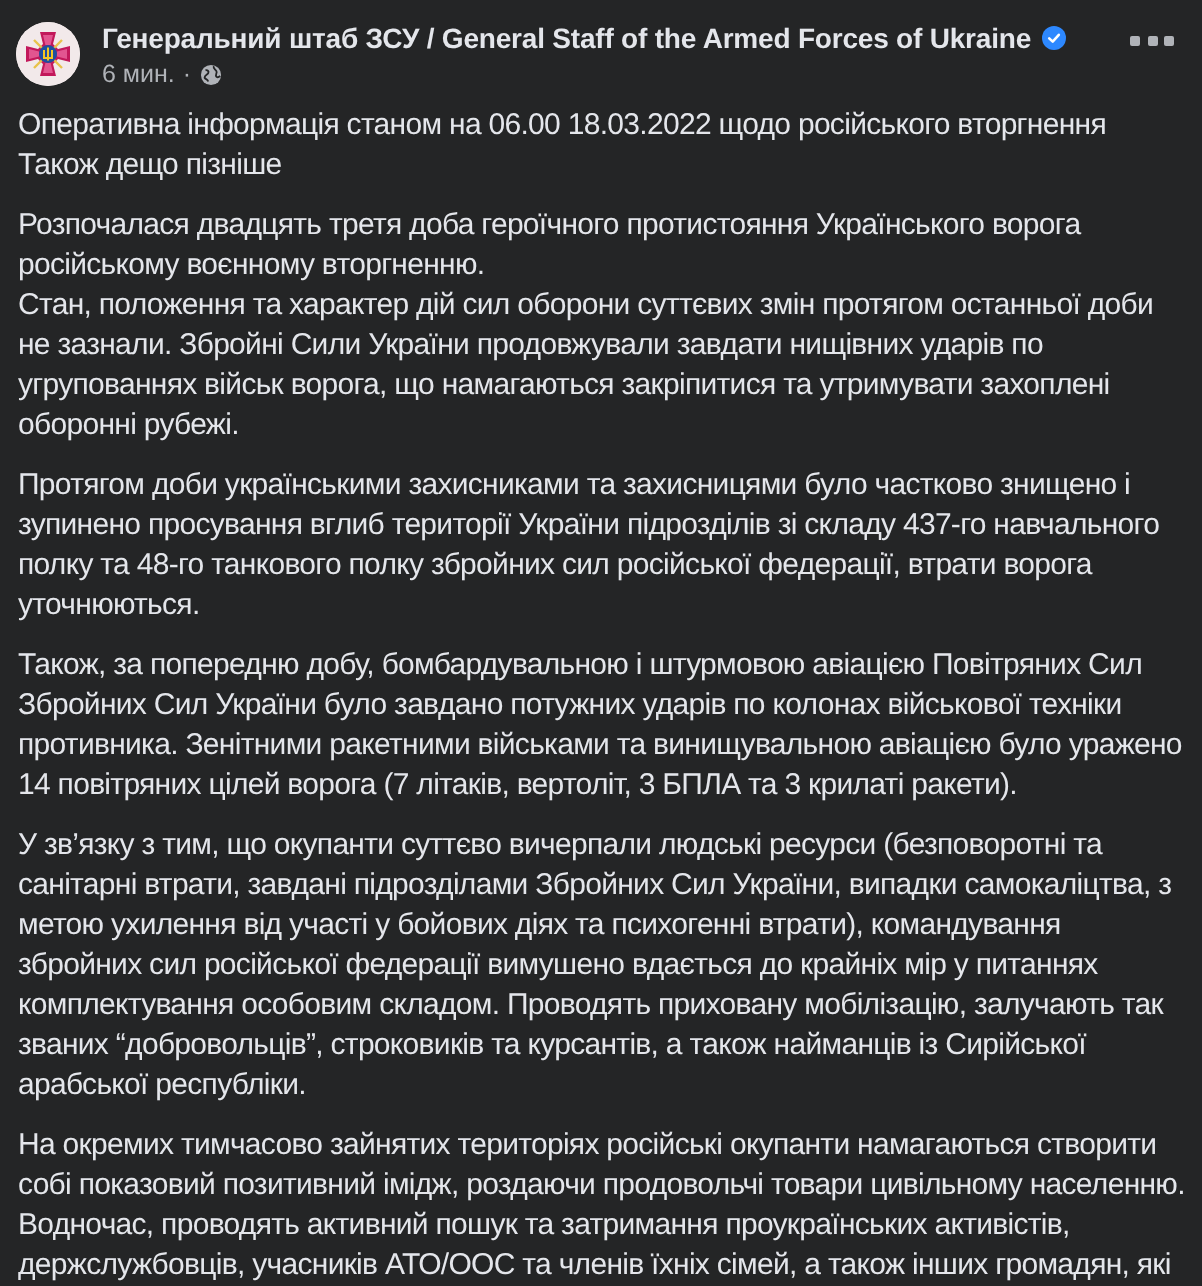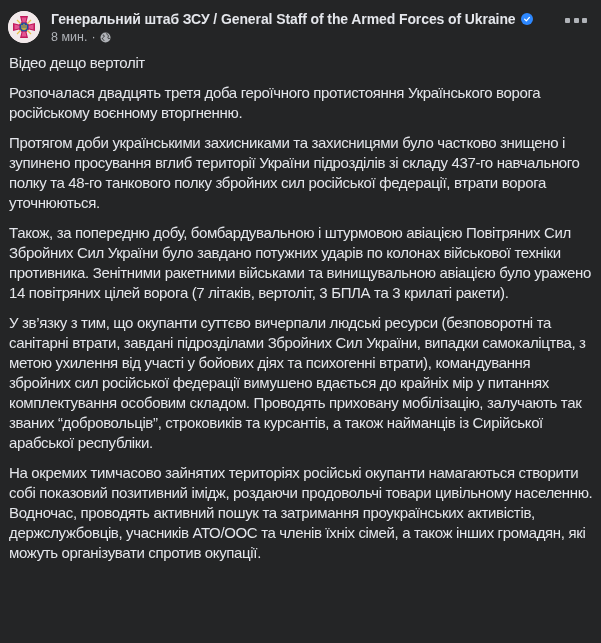--- a/index.html
+++ b/index.html
@@ -41,44 +41,46 @@
     <div class="meta">
       <div class="page-name-row">
         <span class="page-name">Генеральний штаб ЗСУ / General Staff of the Armed Forces of Ukraine</span>
         <span class="verified">
           <svg viewBox="0 0 10 10">
               <path d="M2 5.2 L4.2 7.3 L8 3" stroke="#ffffff" stroke-width="1.6" fill="none" stroke-linecap="round" stroke-linejoin="round"></path>
             </svg>
         </span>
       </div>
       <div class="sub-row">
-        <span>8 мин.</span>
+        <span>6 мин.</span>
         <span class="dot">·</span>
         <span class="globe">
           <svg viewBox="0 0 12 12" width="11" height="11">
             <circle cx="6" cy="6" r="5.5" fill="#b0b3b8"></circle>
             <path d="M3 3.5 C4 3 5 4 4.5 5 C4 6 2.5 6 2.5 7.5 C3 8.5 4 8 4.5 9.5 M7.5 1.2 C7 2.5 8.5 3 9 4 C9.5 5 8 6 9 7 C9.8 7.6 10.5 7 11 6.5" stroke="#242526" stroke-width="1" fill="none"></path>
           </svg>
         </span>
       </div>
     </div>
   </div>
 
   <div class="more">
     <span></span>
     <span></span>
     <span></span>
   </div>
 
   <div class="body">
     <div class="para">
-      <p>Відео дещо вертоліт</p>
+      <p>Оперативна інформація станом на 06.00 18.03.2022 щодо російського вторгнення</p>
+      <p>Також дещо пізніше</p>
     </div>
     <div class="para">
       <p>Розпочалася двадцять третя доба героїчного протистояння Українського ворога російському воєнному вторгненню.</p>
+      <p>Стан, положення та характер дій сил оборони суттєвих змін протягом останньої доби не зазнали. Збройні Сили України продовжували завдати нищівних ударів по угрупованнях військ ворога, що намагаються закріпитися та утримувати захоплені оборонні рубежі.</p>
     </div>
     <div class="para">
       <p>Протягом доби українськими захисниками та захисницями було частково знищено і зупинено просування вглиб території України підрозділів зі складу 437-го навчального полку та 48-го танкового полку збройних сил російської федерації, втрати ворога уточнюються.</p>
     </div>
     <div class="para">
       <p>Також, за попередню добу, бомбардувальною і штурмовою авіацією Повітряних Сил Збройних Сил України було завдано потужних ударів по колонах військової техніки противника. Зенітними ракетними військами та винищувальною авіацією було уражено 14 повітряних цілей ворога (7 літаків, вертоліт, 3 БПЛА та 3 крилаті ракети).</p>
     </div>
     <div class="para">
       <p>У зв’язку з тим, що окупанти суттєво вичерпали людські ресурси (безповоротні та санітарні втрати, завдані підрозділами Збройних Сил України, випадки самокаліцтва, з метою ухилення від участі у бойових діях та психогенні втрати), командування збройних сил російської федерації вимушено вдається до крайніх мір у питаннях комплектування особовим складом. Проводять приховану мобілізацію, залучають так званих “добровольців”, строковиків та курсантів, а також найманців із Сирійської арабської республіки.</p>
     </div>

